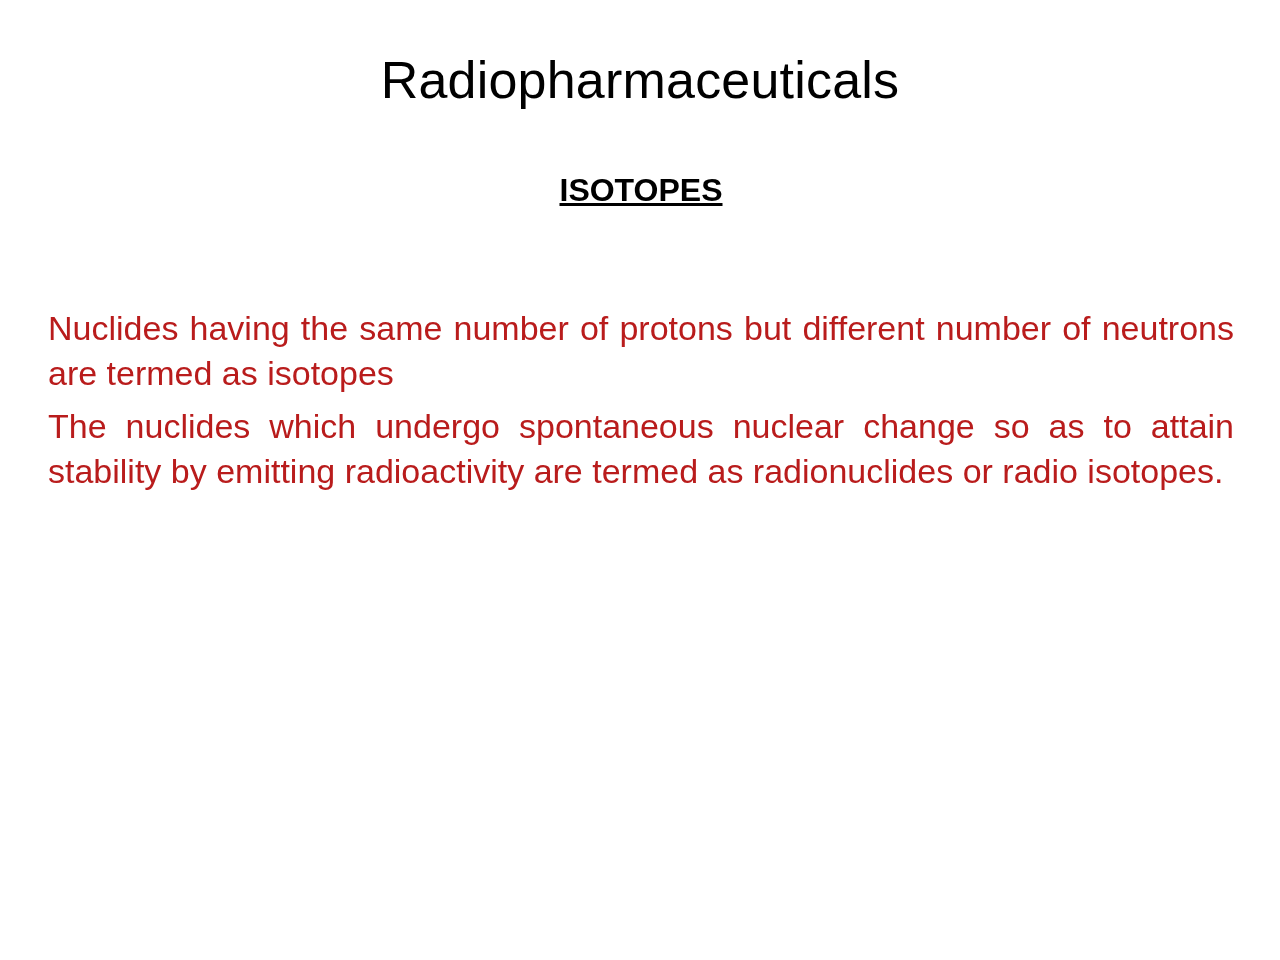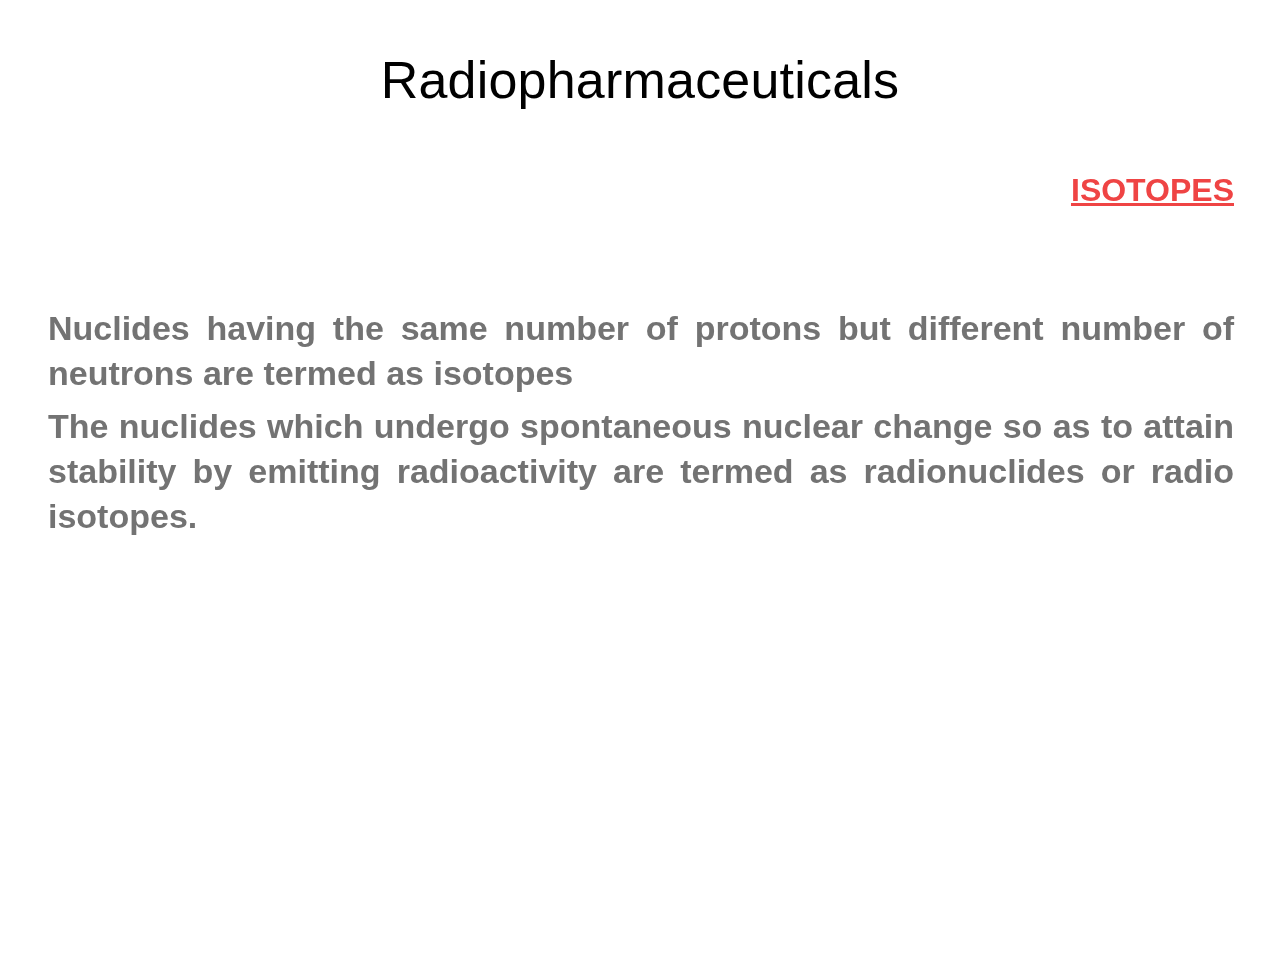--- a/index.html
+++ b/index.html
@@ -32,39 +32,38 @@
     letter-spacing: 0.2px;
     color: #000000;
   }
   .body-block {
     position: absolute;
     top: 170px;
     left: 48px;
     width: 1186px;
   }
   .subhead {
-    text-align: right;
+    text-align: center;
     font-size: 32px;
     font-weight: bold;
-    color: #ef4444;
+    color: #000000;
     text-decoration: underline;
     margin: 0 0 0 0;
     line-height: 1.25;
   }
   .spacer {
     height: 96px;
   }
   .para {
     font-size: 34px;
     line-height: 1.32;
     text-align: justify;
     text-justify: inter-word;
     margin: 0 0 8px 0;
-    color: #737373;
-    font-weight: bold;
+    color: #b91c1c;
   }
   .para + .para {
     margin-top: 0;
   }
 </style>
 </head>
 <body>
 
 <div class="slide">
 

